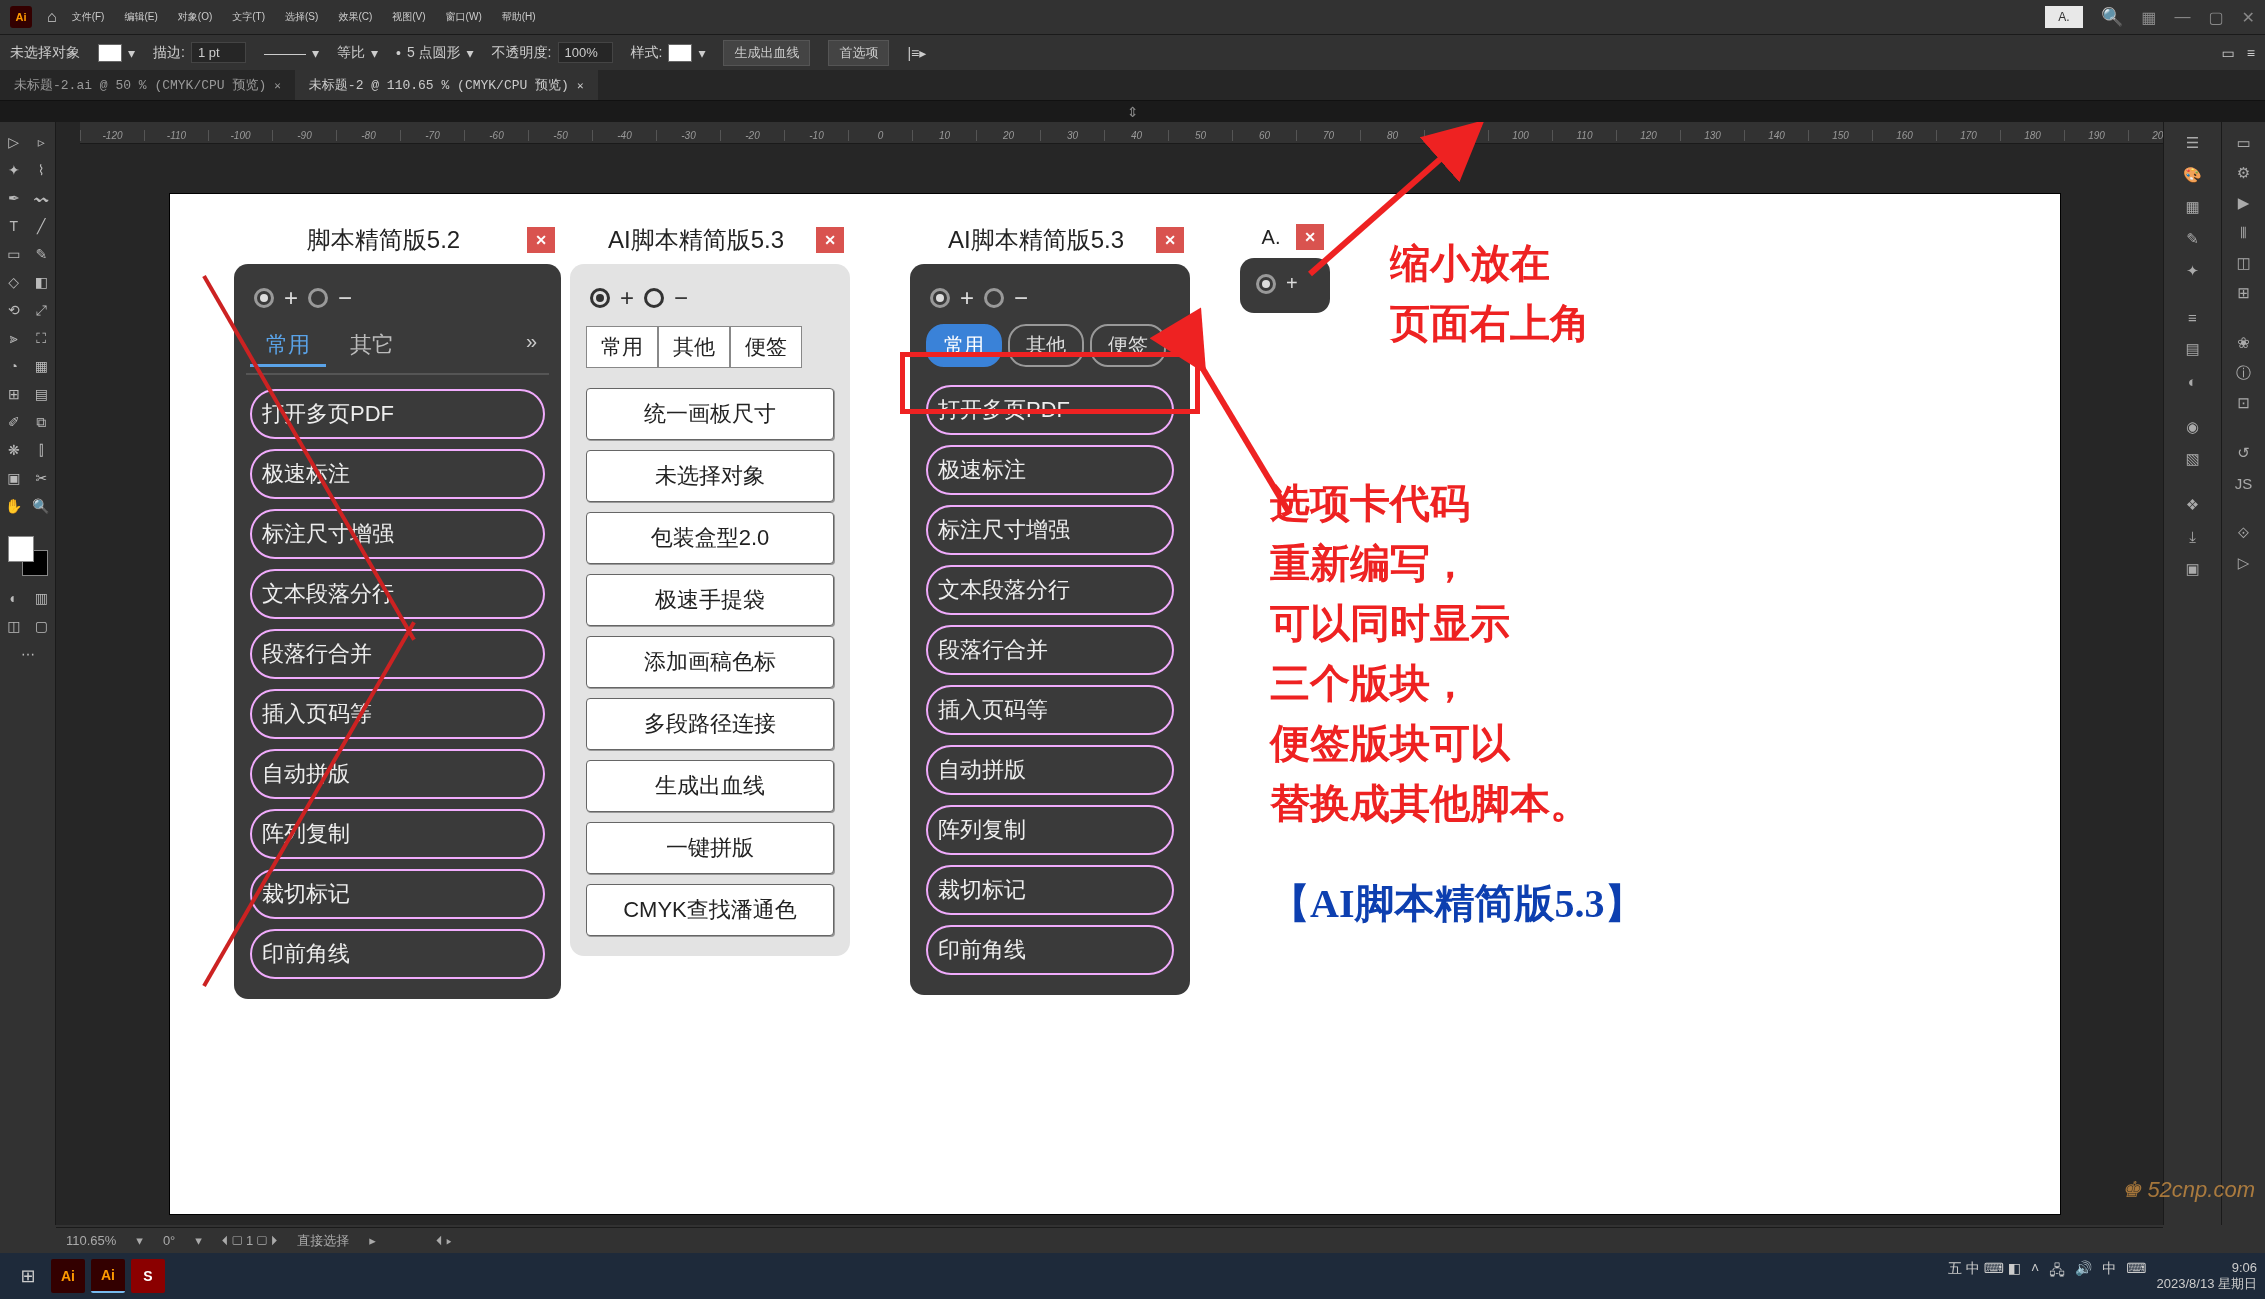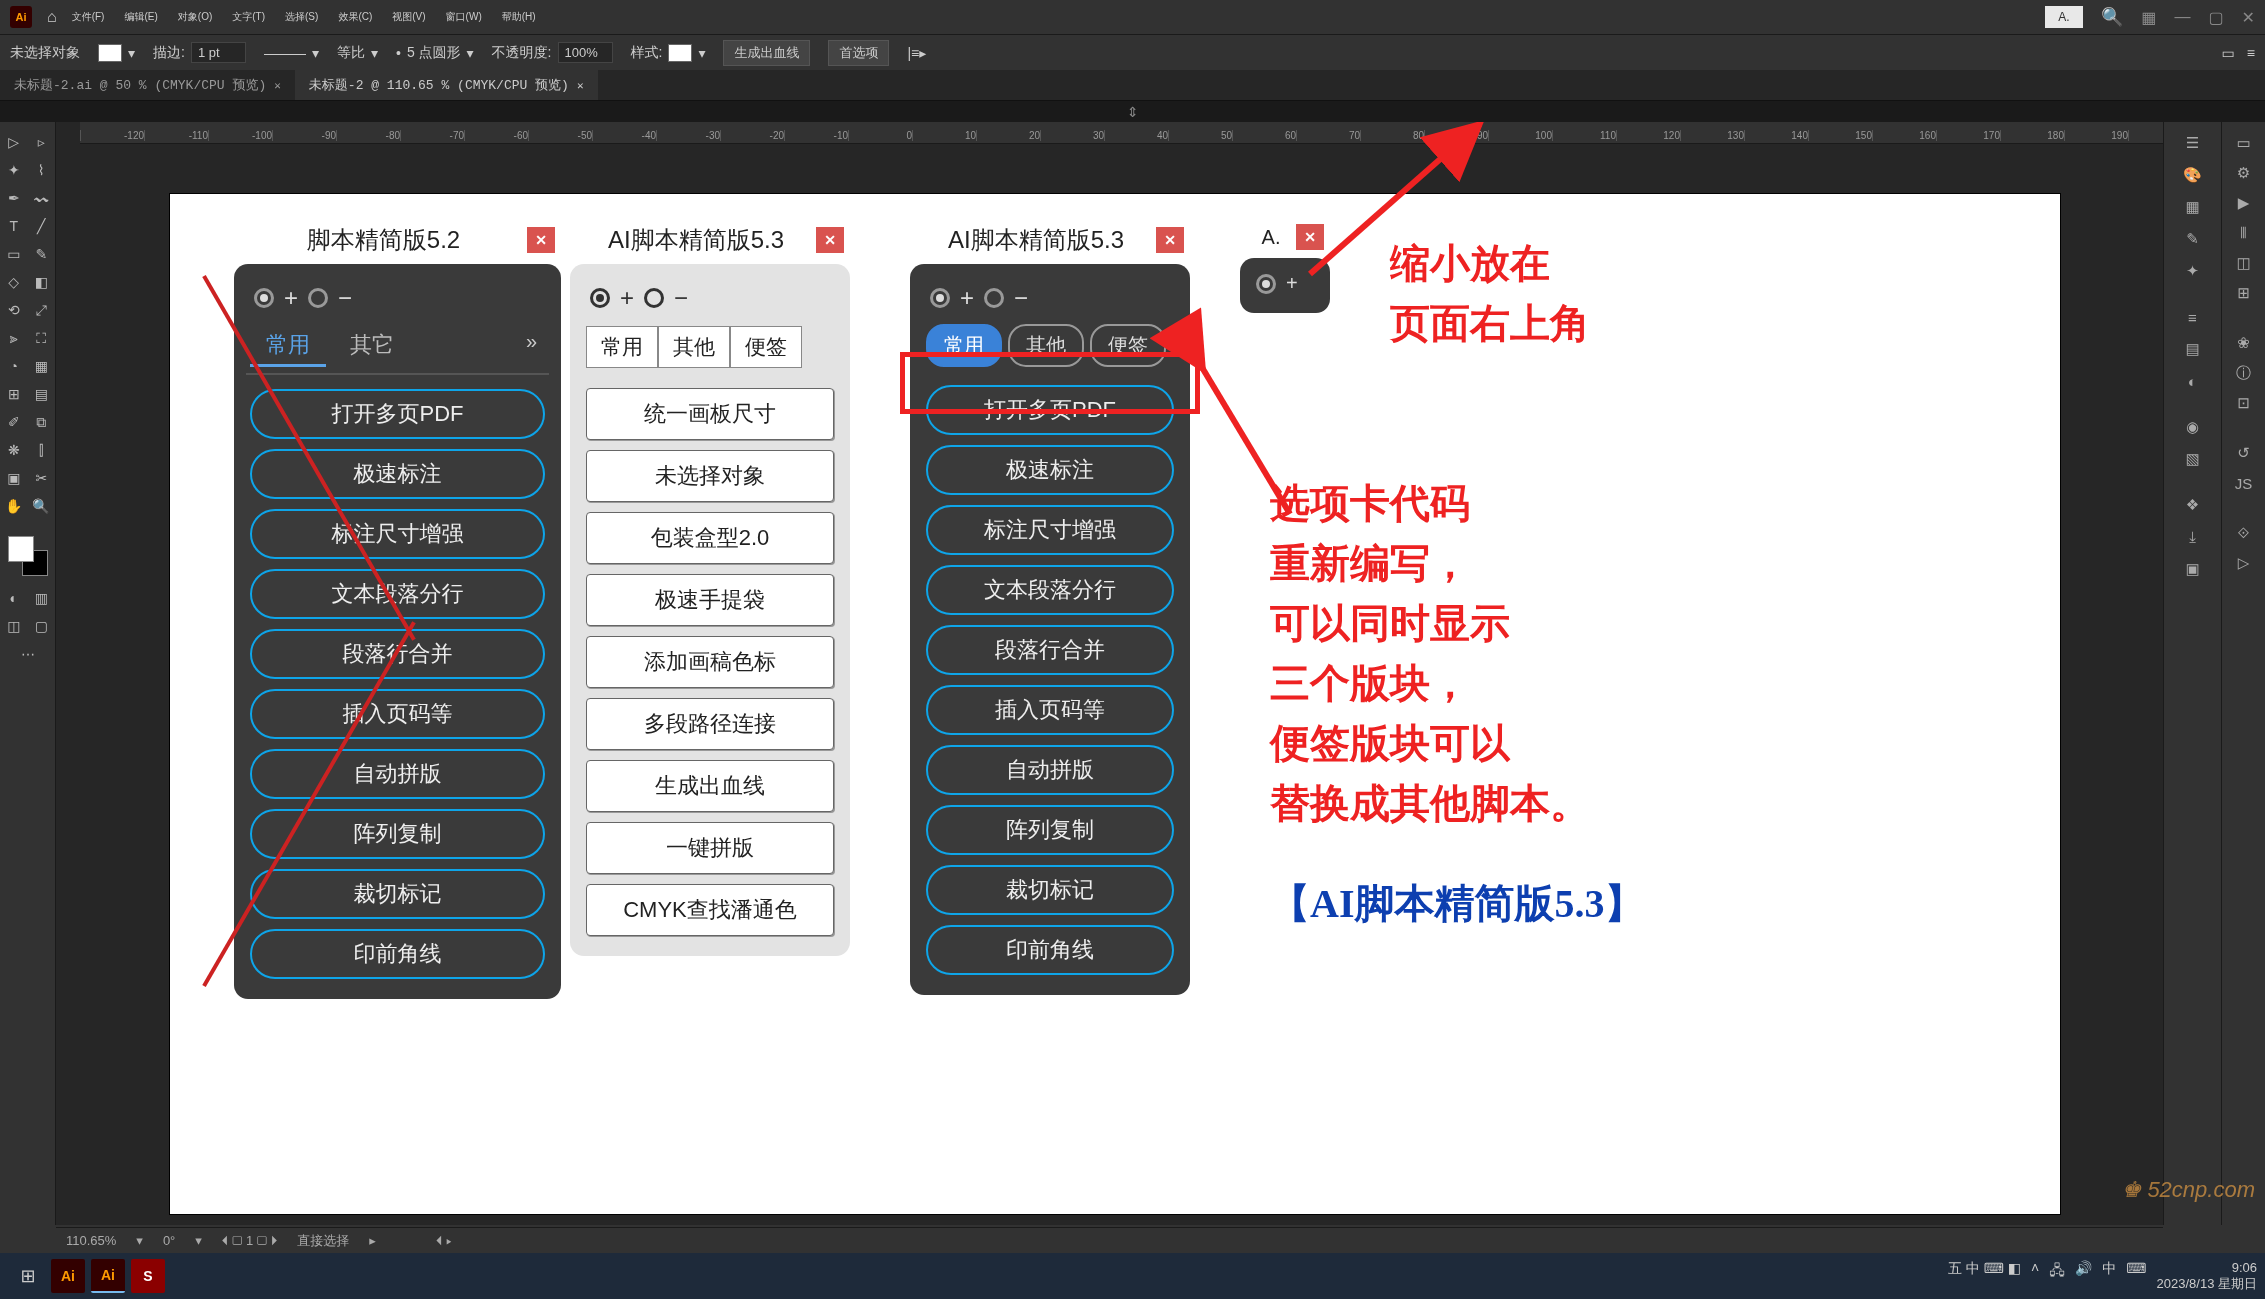--- a/index.html
+++ b/index.html
@@ -37,21 +37,21 @@
 .tool-row { display:flex; }
 .tool-btn { width: 28px; height: 28px; color: #bbb; font-size: 14px; display: flex; align-items: center; justify-content: center; cursor: pointer; }
 .tool-btn.wide { width: 56px; }
 .color-picker { margin-top: 8px; padding: 4px; }
 .fg-bg { position: relative; width: 40px; height: 40px; margin: 4px auto; }
 .fg-sw { position: absolute; top: 0; left: 0; width: 26px; height: 26px; background: #fff; border: 1px solid #888; }
 .bg-sw { position: absolute; bottom: 0; right: 0; width: 26px; height: 26px; background: #000; border: 1px solid #888; }
 
 .canvas-wrap { flex: 1; background: #262626; position: relative; overflow: hidden; }
 .ruler-h { position: absolute; top: 0; left: 24px; right: 0; height: 22px; background: #323232; color: #999; font-size: 10px; display: flex; align-items: flex-end; padding-bottom: 2px; overflow: hidden; border-bottom: 1px solid #1a1a1a; }
-.ruler-h span { width: 64px; flex-shrink:0; text-align:right; border-left: 1px solid #555; }
+.ruler-h span { width: 64px; flex-shrink:0; text-align:center; border-left: 1px solid #555; font-style: italic; }
 .canvas { position: absolute; top: 22px; left: 24px; right: 0; bottom: 0; background: #262626; }
 .artboard { position: absolute; background: #fff; box-shadow: 0 0 0 1px #000; }
 
 
 .script-panel { font-family: "Microsoft YaHei", sans-serif; }
 .panel-title-bar { display: flex; align-items: center; justify-content: space-between; padding: 0 6px 8px; }
 .panel-title { font-size: 24px; color: #222; text-align: center; flex: 1; }
 .panel-close { width: 28px; height: 26px; background: #d9534f; color: #fff; font-size: 14px; font-weight: bold; display: flex; align-items: center; justify-content: center; cursor: pointer; }
 
 .dark-body { background: #3a3a3a; border-radius: 14px; padding: 16px 12px; }
@@ -62,21 +62,21 @@
 .tab-row.light { border-bottom: none; gap:0; }
 .ptab { color: #bbb; font-size: 22px; padding: 4px 16px; cursor: pointer; }
 .ptab.active-underline { color: #5aa3e8; border-bottom: 3px solid #5aa3e8; }
 .ptab-chev { margin-left: auto; color: #ccc; font-size: 20px; padding: 4px 8px; }
 
 .pill-tab-row { display: flex; gap: 6px; padding: 4px; margin-bottom: 10px; }
 .pill-tab { color: #ddd; font-size: 20px; padding: 6px 16px; border: 2px solid #999; border-radius: 18px; cursor: pointer; }
 .pill-tab.active-blue { background: #3a82d8; border-color: #3a82d8; color: #fff; }
 
 .fn-list { display: flex; flex-direction: column; gap: 10px; padding: 4px; }
-.fn-btn { background: transparent; border: 2px solid #0ea5e9; border-radius: 26px; color: #eee; font-size: 22px; padding: 8px 10px; text-align: center; cursor: pointer; }
+.fn-btn { background: transparent; border: 2px solid #f0abfc; border-radius: 26px; color: #eee; font-size: 22px; padding: 8px 10px; cursor: pointer; }
 
 
 .light-body { background: #e3e3e3; border-radius: 14px; padding: 16px 12px; }
 .light-body .radio-row { color: #333; }
 .light-body .radio-circ { border-color: #333; }
 .light-body .radio-circ.sel::after { background:#333; }
 .light-tab { background: #fff; border: 1px solid #888; color: #222; font-size: 21px; padding: 6px 14px; }
 .fn-btn-light { background: #fff; border: 1px solid #666; border-radius: 4px; color: #222; font-size: 22px; padding: 10px 6px; text-align: center; cursor: pointer; box-shadow: 1px 1px 0 #999; }
 
 

